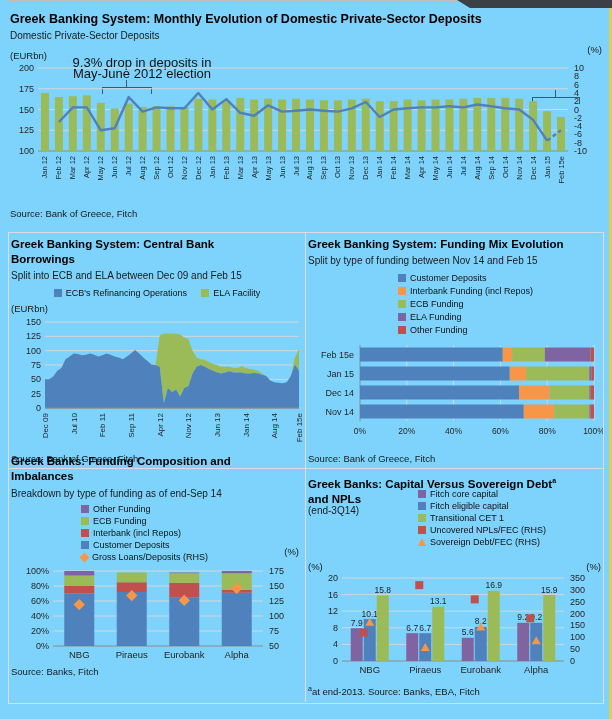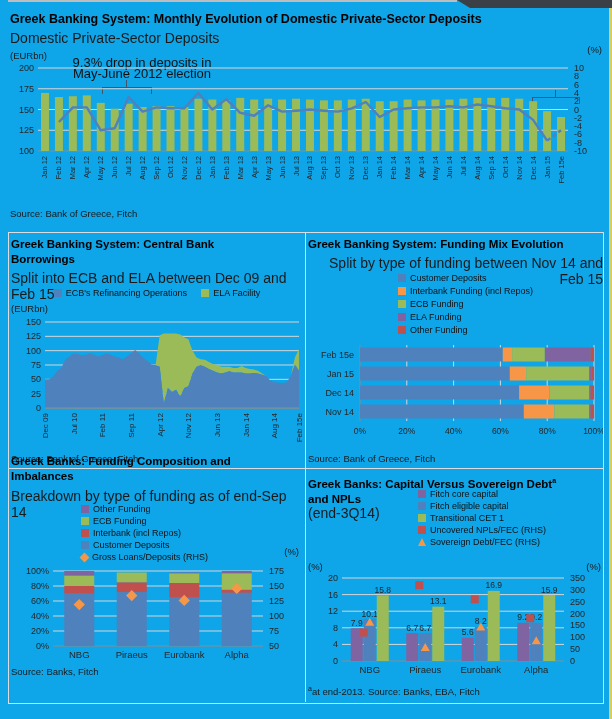--- a/index.html
+++ b/index.html
@@ -1,31 +1,31 @@
 <!DOCTYPE html>
 <html><head>
 <meta charset="utf-8">
 <style>
   html,body{margin:0;padding:0;background:#fff;}
-  .page{position:relative;width:612px;height:719px;background:#0ea5e9;font-family:"Liberation Sans",sans-serif;overflow:hidden;}
+  .page{position:relative;width:612px;height:719px;background:#7dd3fc;font-family:"Liberation Sans",sans-serif;overflow:hidden;}
   .top-rule{position:absolute;left:8px;top:0;width:449px;height:2px;background:#bdbdbd;}
   .banner{position:absolute;left:457px;top:0;width:155px;height:8px;clip-path:polygon(0 0,100% 0,100% 100%,13px 100%);}
   .edge-strip{position:absolute;right:0;top:8px;width:3px;height:711px;}
   .box{position:absolute;left:8px;top:232px;width:594px;height:470px;border:1px solid #dcdcdc;}
   .hdiv{position:absolute;left:8px;top:468px;width:595px;height:1px;background:#dcdcdc;}
   .vdiv{position:absolute;left:305px;top:232px;width:1px;height:470px;background:#dcdcdc;}
   .panel{position:absolute;}
   #p1{left:8px;top:10px;width:596px;height:222px;}
   #p2{left:9px;top:233px;width:296px;height:235px;text-decoration:underline;}
   #p3{left:306px;top:233px;width:297px;height:235px;text-align:right;}
   #p4{left:9px;top:450px;width:296px;height:234px;}
   #p5{left:306px;top:469px;width:297px;height:234px;}
   .p-title{position:absolute;font-weight:bold;font-size:11.5px;color:#000;line-height:15px;white-space:pre-line;}
   #p1 .p-title{font-size:12.5px;}
-  .p-sub{position:absolute;font-size:14px;color:#1a1a1a;white-space:pre-line;}
+  .p-sub{position:absolute;font-size:10px;color:#1a1a1a;white-space:pre-line;}
   .axlab{position:absolute;font-size:9.5px;color:#1a1a1a;}
   .src{position:absolute;font-size:9.5px;color:#1a1a1a;}
   .ann{position:absolute;font-size:13px;color:#111;line-height:11px;text-align:center;white-space:pre-line;}
   .bracket{position:absolute;border:1px solid #44546a;border-bottom:none;height:6px;}
   .btick{position:absolute;width:1px;background:#44546a;}
   .chart{position:absolute;}
   svg text{font-family:"Liberation Sans",sans-serif;}
   .legend{position:absolute;font-size:9px;color:#111;}
   .legend.row{display:flex;justify-content:center;gap:14px;width:100%;}
   .legend.col{display:flex;flex-direction:column;gap:3px;align-items:flex-start;}

